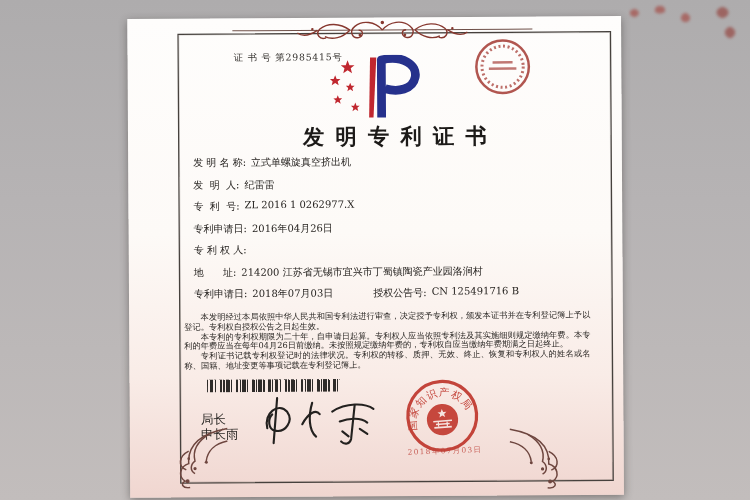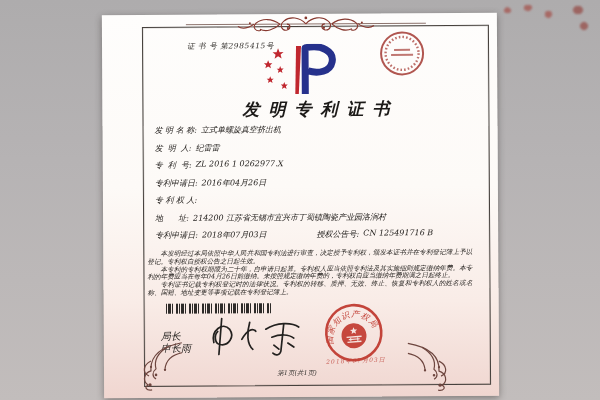--- a/index.html
+++ b/index.html
@@ -1,18 +1,18 @@
 <!DOCTYPE html>
 <html><head>
 <meta charset="utf-8">
 <style>
   html,body{margin:0;padding:0;}
   #stage{position:relative;width:600px;height:400px;overflow:hidden;
          background:linear-gradient(180deg,#aeacad 0%,#b6b3b4 40%,#c2bdbc 100%);
-         font-family:"DejaVu Serif","Liberation Serif",serif;color:#211f1d;font-style:italic;}
+         font-family:"DejaVu Serif","Liberation Serif",serif;color:#211f1d;}
   
   .bd-frag{position:absolute;filter:blur(1.2px);opacity:.55;}
   .bd-frag.f1{left:500px;top:0;width:62px;height:26px;
       background:radial-gradient(6px 5px at 12% 40%,#a2342c 0 60%,transparent 61%),
                  radial-gradient(7px 5px at 45% 30%,#a2342c 0 60%,transparent 61%),
                  radial-gradient(6px 6px at 78% 55%,#a2342c 0 60%,transparent 61%);}
   .bd-frag.f2{left:566px;top:2px;width:30px;height:32px;
       background:radial-gradient(8px 7px at 40% 25%,#8e2b24 0 60%,transparent 61%),
                  radial-gradient(7px 7px at 60% 75%,#8e2b24 0 60%,transparent 61%);}
   
@@ -30,21 +30,21 @@
   
   #logo{position:absolute;left:158px;top:30px;width:80px;height:52px;}
   
   #title{position:absolute;left:40px;right:8px;top:84px;text-align:center;
          font-size:17px;font-weight:bold;letter-spacing:9px;padding-left:9px;color:#1c1a18;}
   
   #fields{position:absolute;left:52px;top:110px;right:20px;font-size:8px;}
   .frow{height:17.5px;display:flex;align-items:flex-start;}
   .f-label{white-space:pre;color:#262320;}
   .f-value{margin-left:4px;white-space:pre;color:#262320;}
-  .grant-right{margin-left:50px;display:flex;}
+  .grant-right{margin-left:32px;display:flex;}
   
   #body-text{position:absolute;left:44px;right:26px;top:236px;font-size:6.6px;
              line-height:7.8px;text-align:justify;color:#2a2724;}
   #body-text p{margin:0;text-indent:2em;}
   
   #barcode{position:absolute;left:62px;top:289px;width:106px;height:10px;
            background:repeating-linear-gradient(90deg,#2e2b29 0 1px,transparent 1px 2px,
            #2e2b29 2px 5px,transparent 5px 6px,#2e2b29 6px 7px,transparent 7px 10px,
            #2e2b29 10px 12px,transparent 12px 13px);}
   #director{position:absolute;left:57px;top:316px;font-size:10px;line-height:12px;color:#2a2724;}
@@ -189,21 +189,20 @@
         <rect x="22.5" y="33.5" width="15" height="1.3" fill="#f6e3df"></rect>
         <rect x="24.5" y="36" width="11" height="1.1" fill="#f6e3df"></rect>
         <rect x="23" y="38.5" width="14" height="1.3" fill="#f6e3df"></rect>
         <rect x="26" y="34.8" width="1" height="3.7" fill="#f6e3df"></rect>
         <rect x="33" y="34.8" width="1" height="3.7" fill="#f6e3df"></rect>
       </g>
     </svg>
 
     <div id="seal-date">2018年07月03日</div>
 
-    <div id="pageno">第1页(共1页)</div>
 
     <svg class="flourish" id="flourish-left" viewBox="0 0 46 52">
       <g fill="none" stroke="#6e463f" stroke-width="1.2">
         <path d="M44,4 C22,8 12,18 13,32 C6,34 4,42 10,46 C6,48 8,52 14,51"></path>
         <path d="M13,22 C5,26 4,34 11,37"></path>
         <path d="M30,8 C20,14 16,22 18,30 c-4,3 -4,8 0,10"></path>
         <path d="M44,14 C34,16 28,22 27,30"></path>
       </g>
       <g fill="#6e463f">
         <circle cx="12" cy="46" r="1.6"></circle>

